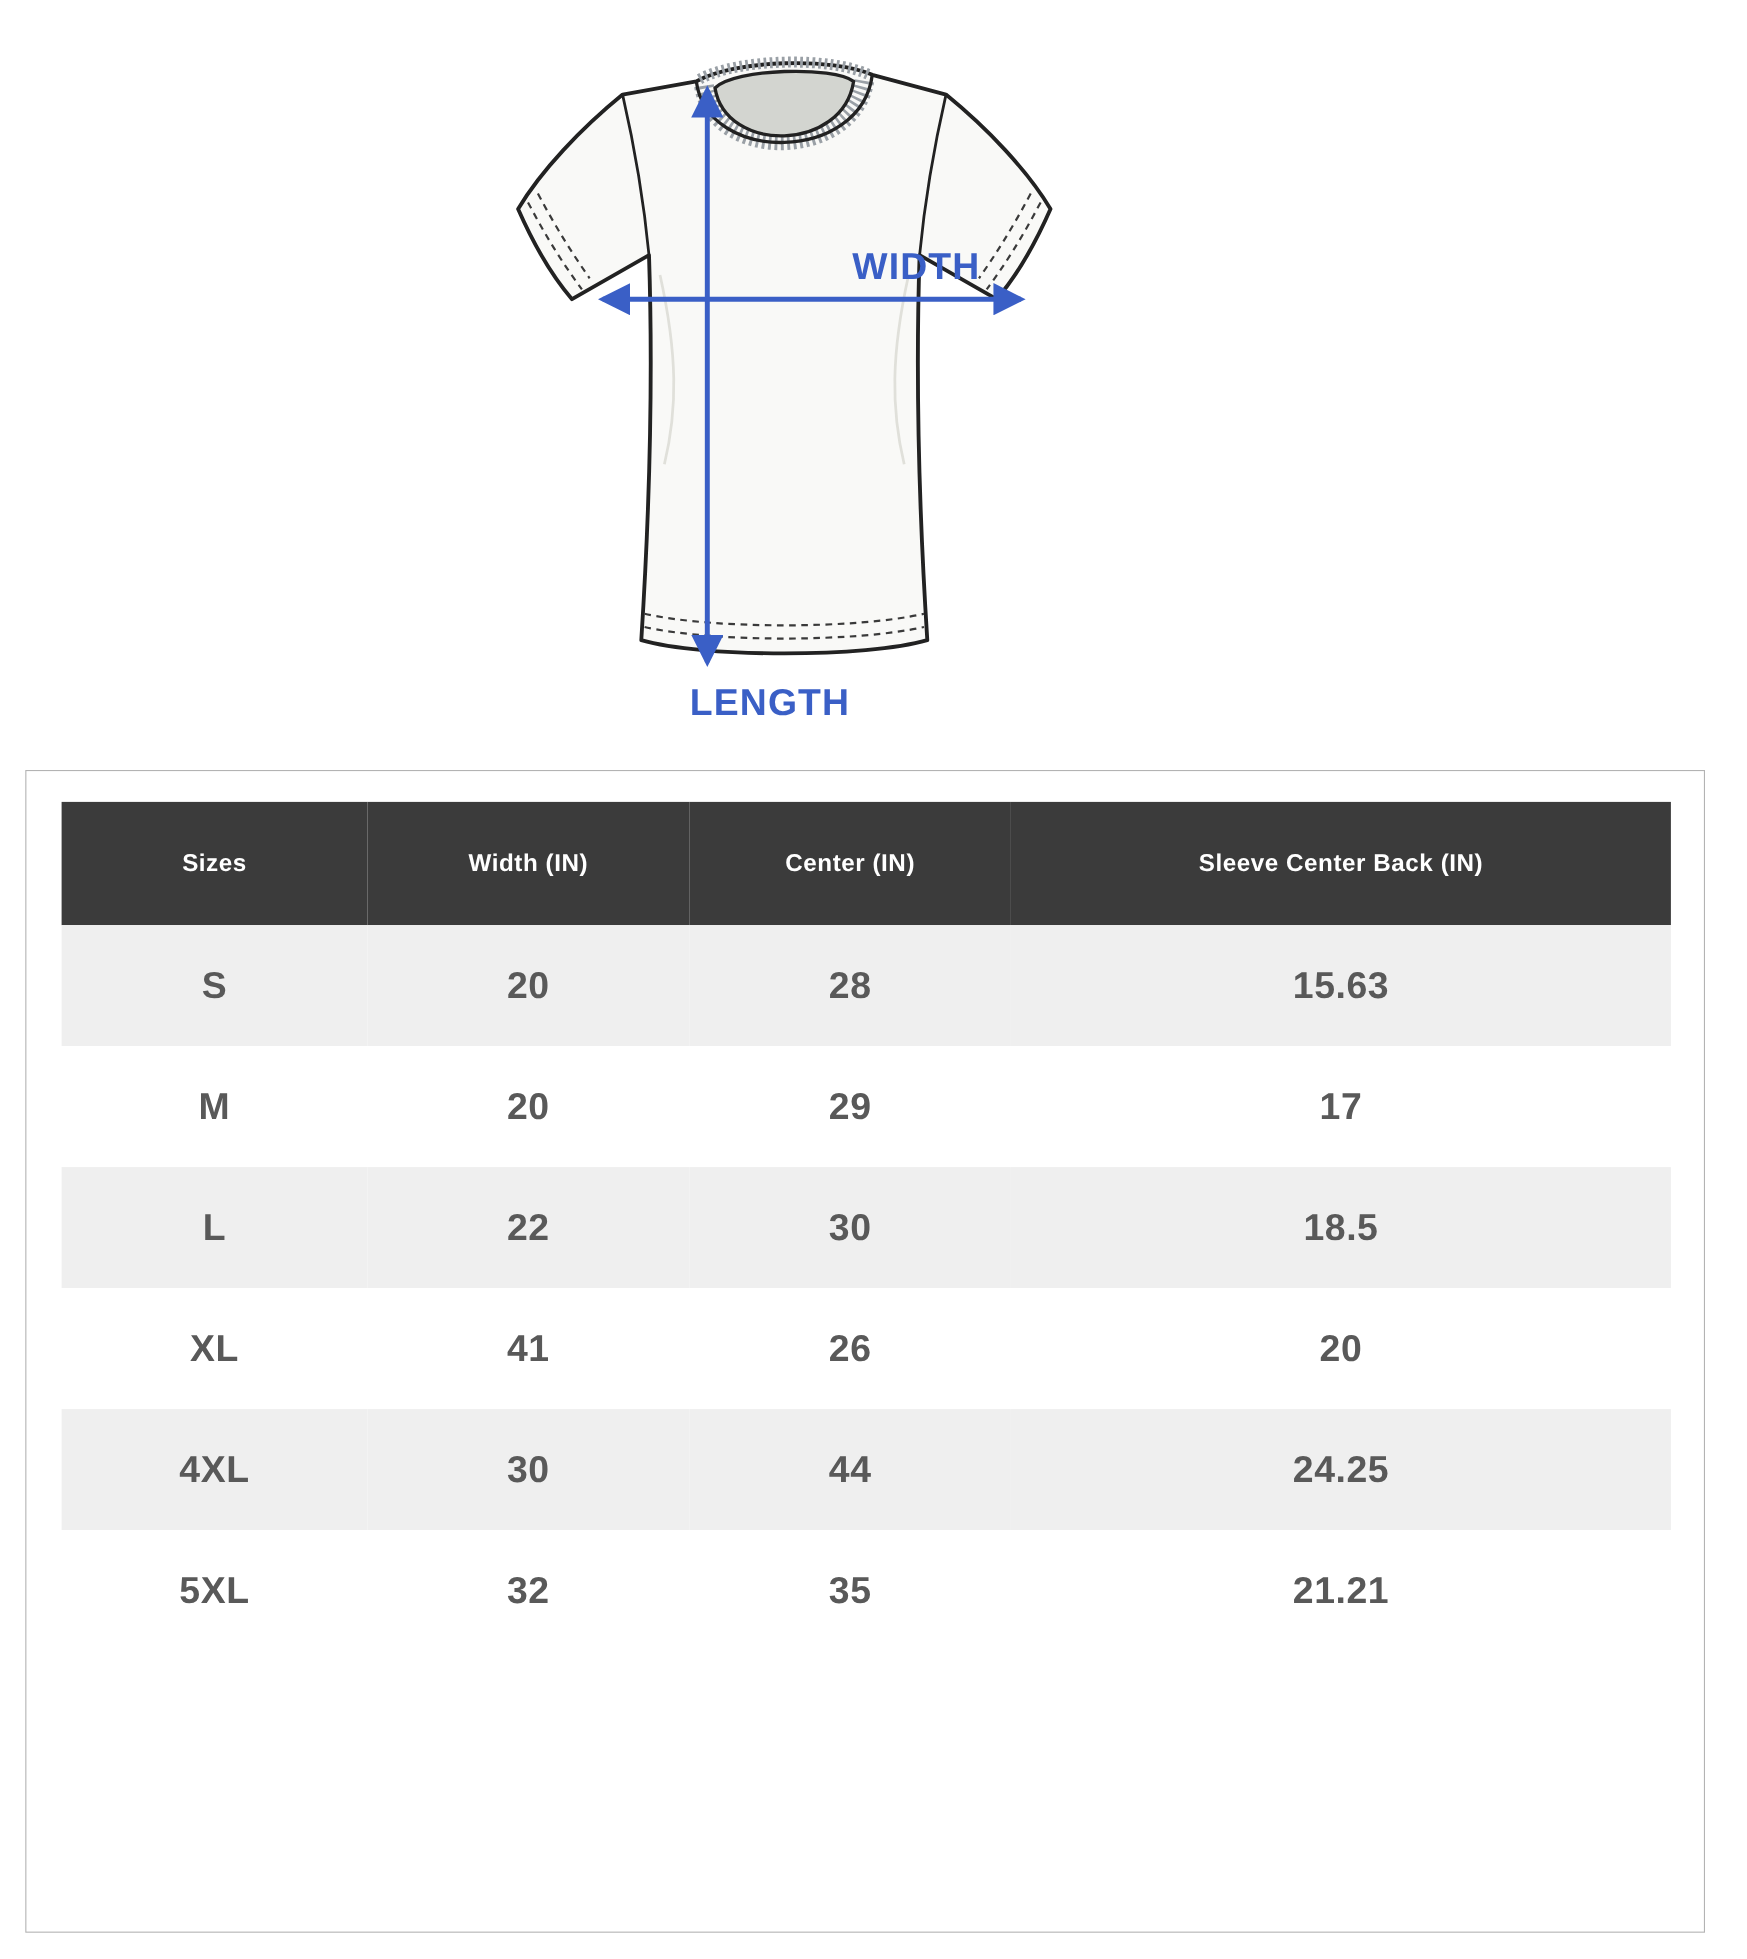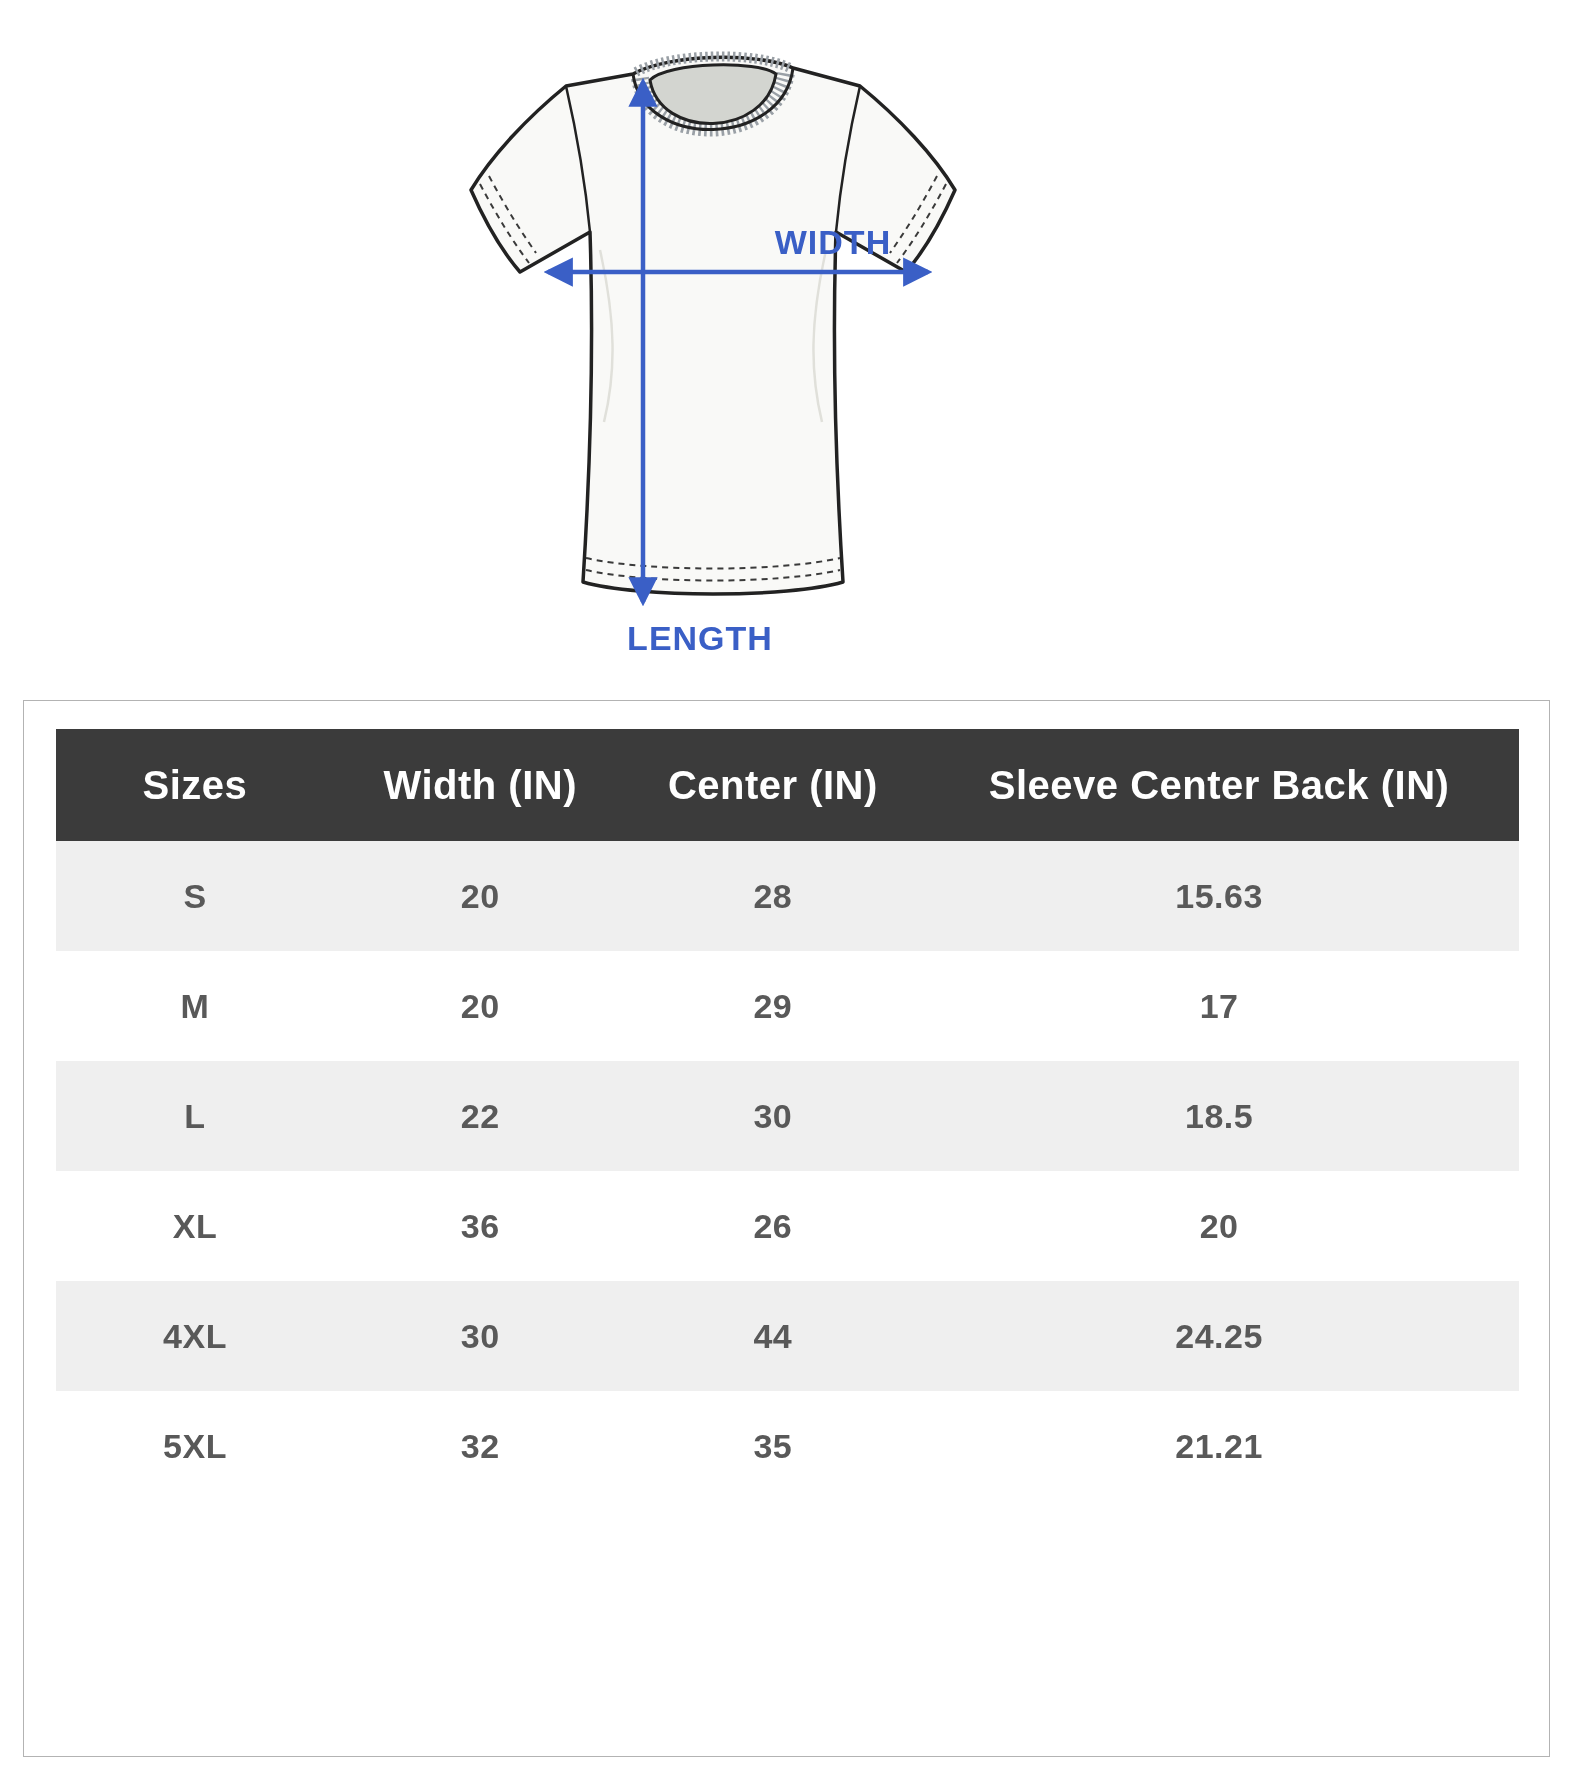--- a/index.html
+++ b/index.html
@@ -14,21 +14,21 @@
   .size-table-card {
     position:absolute; left:23px; top:700px; width:1527px; height:1057px;
     background:#ffffff; border:1px solid #b3b3b3;
     padding:28px 30px 36px 32px;
   }
   table.size-table {
     width:100%; border-collapse:collapse; table-layout:fixed;
   }
   table.size-table th {
     background:#3b3b3b; color:#ffffff; height:112px;
-    font-size:40px; font-weight:700; letter-spacing:0.5px;
+    font-size:22px; font-weight:700; letter-spacing:0.5px;
     text-align:center; vertical-align:middle;
   }
   table.size-table td {
     height:110px; text-align:center; vertical-align:middle;
     font-size:34px; font-weight:700; color:#595959; letter-spacing:0.5px;
   }
   table.size-table tbody tr:nth-child(odd)  { background:#efefef; }
   table.size-table tbody tr:nth-child(even) { background:#ffffff; }
   .col-sizes  { width:19%; }
   .col-width  { width:20%; }
@@ -107,21 +107,21 @@
         <td>17</td>
       </tr>
       <tr>
         <td>L</td>
         <td>22</td>
         <td>30</td>
         <td>18.5</td>
       </tr>
       <tr>
         <td>XL</td>
-        <td>36</td>
+        <td>41</td>
         <td>26</td>
         <td>20</td>
       </tr>
       <tr>
         <td>4XL</td>
         <td>30</td>
         <td>44</td>
         <td>24.25</td>
       </tr>
       <tr>

